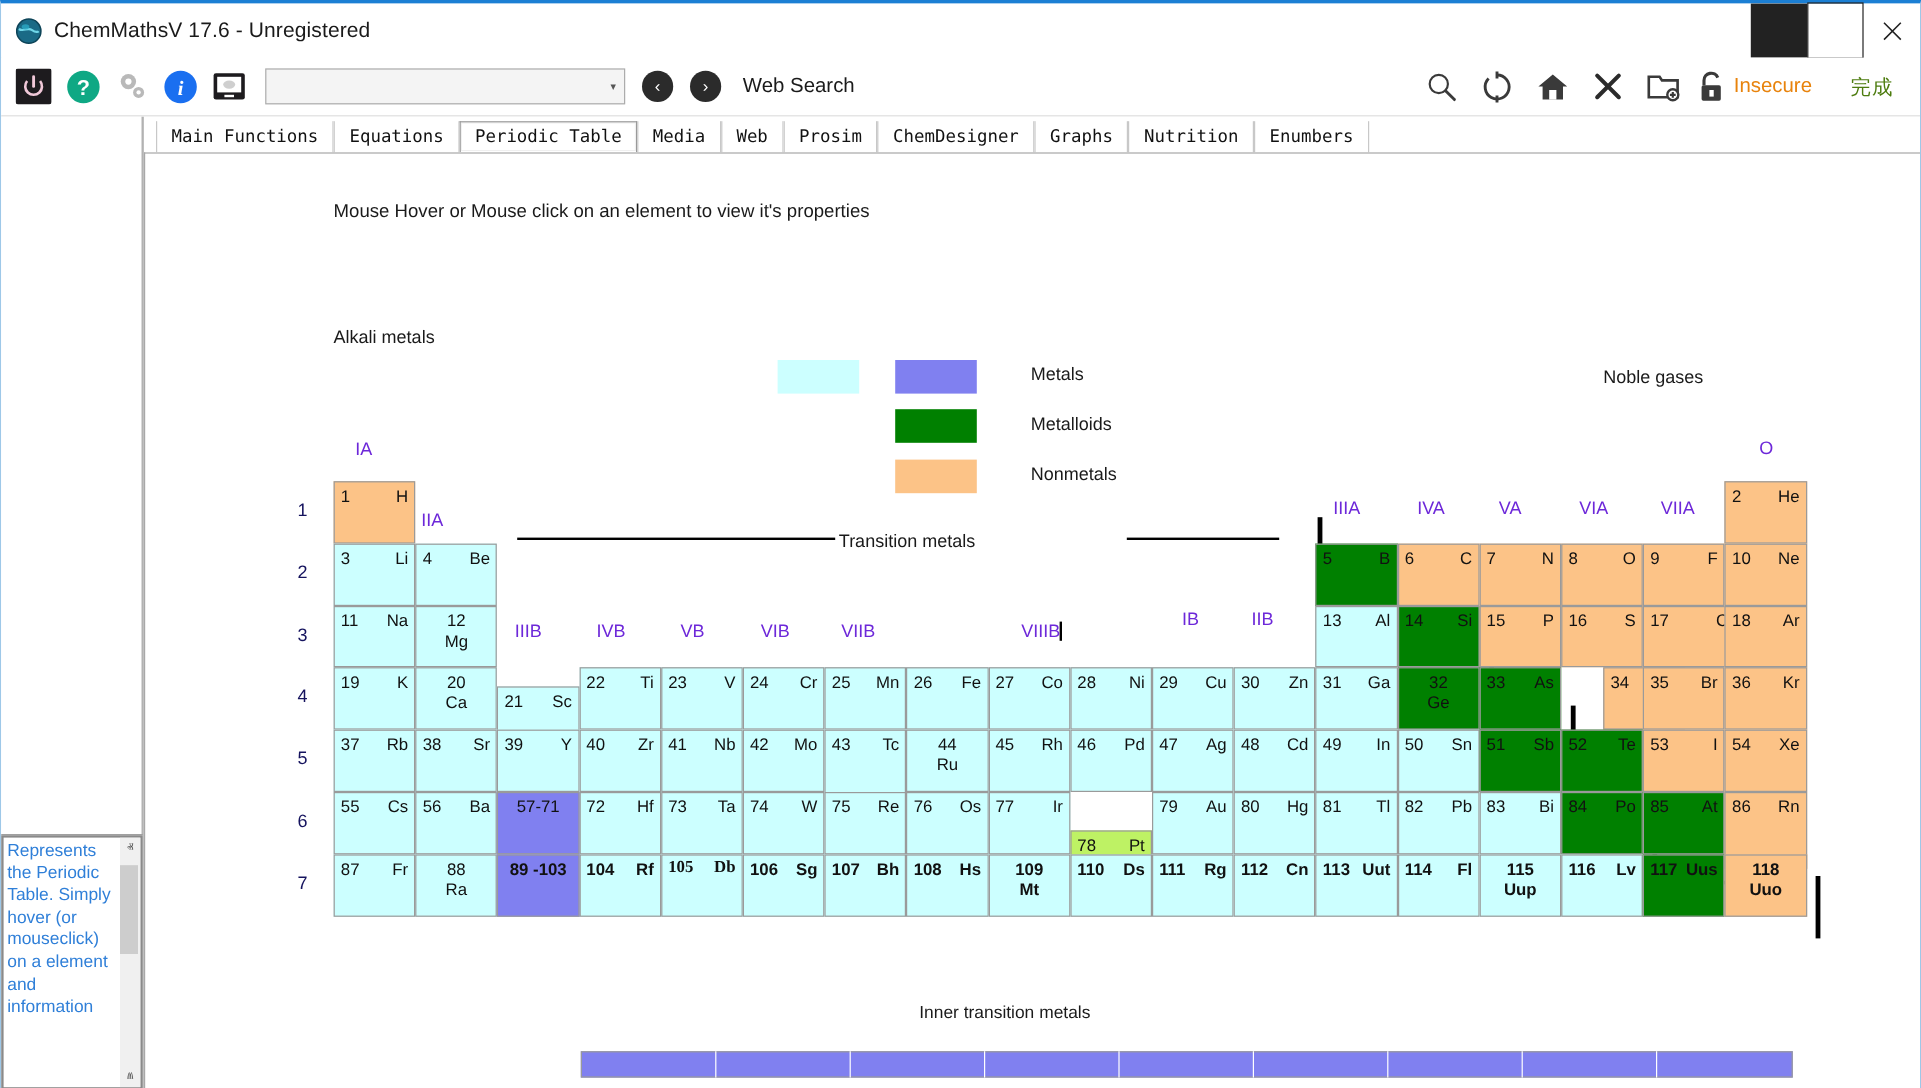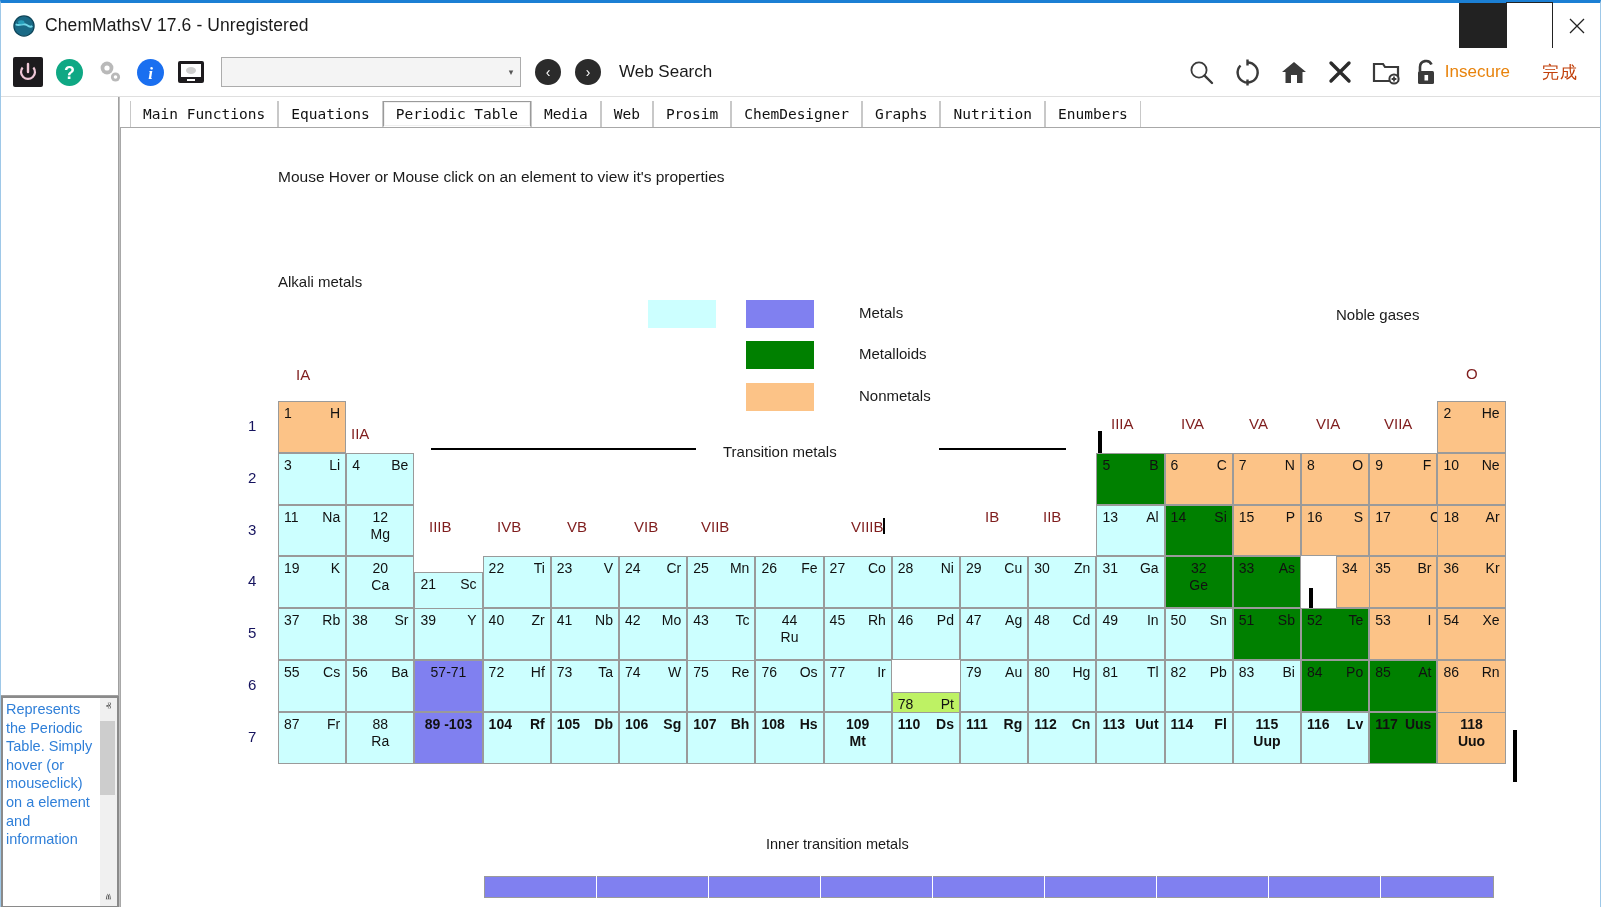--- a/index.html
+++ b/index.html
@@ -27,21 +27,21 @@
   #searchbox{margin-left:16px;width:300px;height:30px;border:1px solid #acacac;background:#f4f4f4;
              display:flex;align-items:center;box-sizing:border-box;}
   #searchbox input{border:0;background:transparent;outline:none;flex:1;height:100%;padding:0 6px;font-size:13px;}
   #searchbox .caret{width:18px;display:flex;align-items:center;justify-content:center;color:#555;font-size:9px;}
   .navbtn{margin-left:14px;width:26px;height:26px;border-radius:50%;background:#2b2b2b;display:flex;align-items:center;justify-content:center;}
   .navbtn span{color:#fff;font-size:14px;line-height:1;}
   #websearch{margin-left:18px;font-size:17px;color:#1a1a1a;}
   .tbright{position:absolute;right:12px;display:flex;align-items:center;gap:0px;}
   .tbright .ri{width:46px;height:40px;display:flex;align-items:center;justify-content:center;}
   .insecure-lbl{color:#e8830c;font-size:17px;margin-left:2px;}
-  .done-lbl{color:#c2410c;font-size:17px;margin-left:32px;margin-right:10px;letter-spacing:1px;}
+  .done-lbl{color:#4d7c0f;font-size:17px;margin-left:32px;margin-right:10px;letter-spacing:1px;}
 
   
   #split{display:flex;height:calc(907px - 45px - 48px - 3px);}
   #leftpane{width:119px;flex:0 0 auto;display:flex;flex-direction:column;border-right:1px solid #bfbfbf;box-sizing:border-box;}
   #leftTop{flex:1 1 auto;border:1px solid #a0a0a0;border-top:0;border-left:0;background:#fff;box-sizing:border-box;margin:0;}
   #leftBottom{height:212px;flex:0 0 auto;border:2px solid #8a8a8a;background:#fff;box-sizing:border-box;
               display:flex;overflow:hidden;}
   #leftBottom .txt{flex:1;padding:2px 3px;color:#2f7fd8;font-size:14.5px;line-height:18.6px;word-break:break-word;}
   .vscroll{width:17px;flex:0 0 auto;background:#f0f0f0;display:flex;flex-direction:column;justify-content:space-between;align-items:center;}
   .vscroll .arw{font-size:11px;color:#505050;height:17px;display:flex;align-items:center;justify-content:center;width:100%;}
@@ -55,21 +55,21 @@
        font-size:14.5px;color:#111;border-left:1px solid #c8c8c8;border-right:1px solid #c8c8c8;background:#fff;
        box-sizing:border-box;white-space:nowrap;}
   .tab.first{border-left:1px solid #c8c8c8;}
   .tab.active{border:1px solid #9a9a9a;border-bottom:1px solid #fff;box-shadow:inset 0 0 0 1px #f0f0f0;}
   
   #content{flex:1 1 auto;border:1px solid #a8a8a8;border-right:0;margin:0;background:#fff;position:relative;overflow:hidden;box-sizing:border-box;}
 
   .abs{position:absolute;}
   .hint{font-size:15.5px;color:#1a1a1a;}
   .lbl{font-size:15px;color:#1a1a1a;}
-  .grplbl{font-size:15px;color:#7f1d1d;}
+  .grplbl{font-size:15px;color:#6d28d9;}
 
   .swatch{position:absolute;}
   .legrow{position:absolute;font-size:15px;color:#1a1a1a;}
 
   
   #ptable{position:absolute;}
   .cell{position:absolute;box-sizing:border-box;border:1px solid #9a9a9a;overflow:hidden;}
   .cell .num{position:absolute;left:5px;top:3px;font-size:14px;color:#111;}
   .cell .sym{position:absolute;right:5px;top:3px;font-size:14px;color:#111;}
   .cell.stack .num{left:0;right:0;text-align:center;}
@@ -228,21 +228,21 @@
           <div class="tab">Prosim</div>
           <div class="tab">ChemDesigner</div>
           <div class="tab">Graphs</div>
           <div class="tab">Nutrition</div>
           <div class="tab">Enumbers</div>
         </div>
       <div id="content">
         <div class="abs hint" style="left:157px;top:40px;">Mouse Hover or Mouse click on an element to view it's properties</div>
         <div class="abs lbl" style="left:157px;top:145px;">Alkali metals</div>
         <div class="abs lbl" style="left:1215px;top:178px;">Noble gases</div>
-        <div class="abs lbl" style="left:578px;top:315px;margin-left:24px;">Transition metals</div>
+        <div class="abs lbl" style="left:578px;top:315px;">Transition metals</div>
         <div class="abs lbl" style="left:645px;top:708px;font-size:14.5px;">Inner transition metals</div>
 
         <div class="swatch" style="left:527px;top:172px;width:68px;height:28px;background:#ccffff;"></div>
         <div id="legend-holder">
             <div class="swatch" style="left: 625px; top: 172px; width: 68px; height: 28px; background: rgb(128, 128, 240);"></div>
             <div class="legrow" style="left: 738px; top: 176px;">Metals</div>
             <div class="swatch" style="left: 625px; top: 213px; width: 68px; height: 28px; background: rgb(0, 128, 0);"></div>
             <div class="legrow" style="left: 738px; top: 217px;">Metalloids</div>
             <div class="swatch" style="left: 625px; top: 255px; width: 68px; height: 28px; background: rgb(252, 195, 135);"></div>
             <div class="legrow" style="left: 738px; top: 259px;">Nonmetals</div>
@@ -587,21 +587,21 @@
               <span class="sym">Fr</span>
             </div>
             <div class="cell stack" style="left: 225.2px; top: 583.8px; width: 68.2px; height: 51.8px; background: rgb(204, 255, 255);">
               <span class="num">88</span>
               <span class="sym">Ra</span>
             </div>
             <div class="cell" style="left: 361.6px; top: 583.8px; width: 68.2px; height: 51.8px; background: rgb(204, 255, 255);">
               <span class="num" style="font-weight: bold;">104</span>
               <span class="sym" style="font-weight: bold;">Rf</span>
             </div>
-            <div class="cell" style="left: 429.8px; top: 583.8px; width: 68.2px; height: 51.8px; background: rgb(204, 255, 255);">
+            <div class="cell" style="left: 429.8px; top: 583.8px; width: 68.2px; height: 51.8px; background: rgb(204, 255, 255); font-family: Liberation Serif, serif;">
               <span class="num" style="font-weight: bold;">105</span>
               <span class="sym" style="font-weight: bold;">Db</span>
             </div>
             <div class="cell" style="left: 498px; top: 583.8px; width: 68.2px; height: 51.8px; background: rgb(204, 255, 255);">
               <span class="num" style="font-weight: bold;">106</span>
               <span class="sym" style="font-weight: bold;">Sg</span>
             </div>
             <div class="cell" style="left: 566.2px; top: 583.8px; width: 68.2px; height: 51.8px; background: rgb(204, 255, 255);">
               <span class="num" style="font-weight: bold;">107</span>
               <span class="sym" style="font-weight: bold;">Bh</span>

